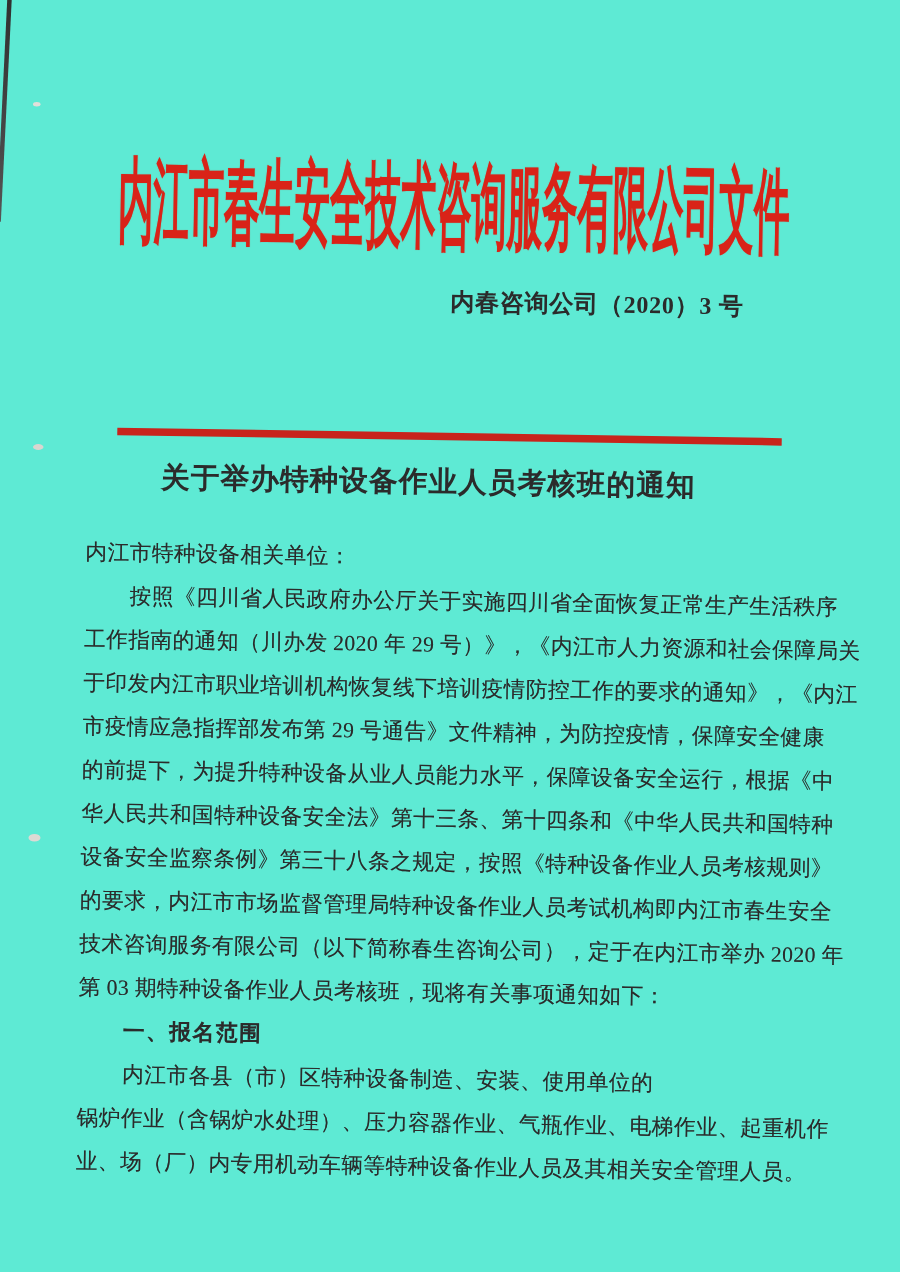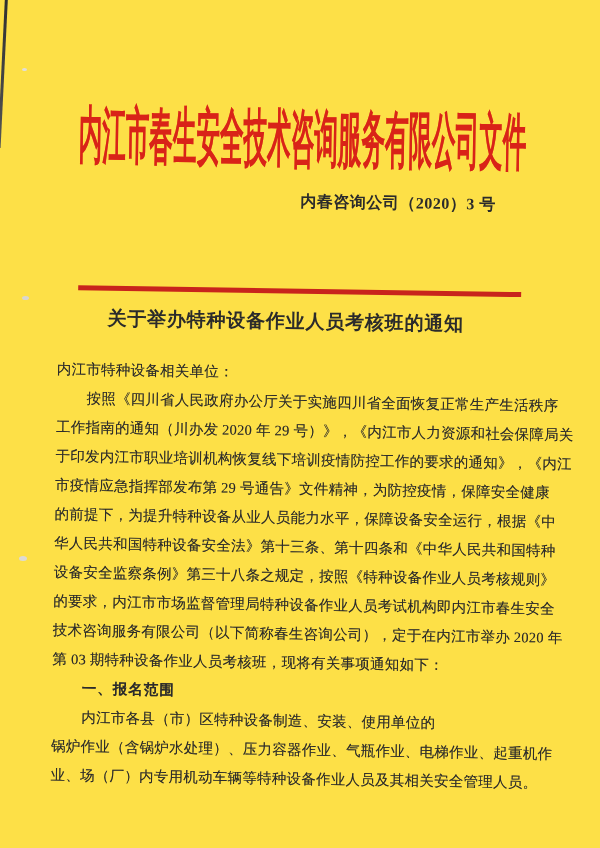--- a/index.html
+++ b/index.html
@@ -4,21 +4,21 @@
 <style>
   html, body { margin: 0; padding: 0; }
   body {
     width: 600px; height: 848px;
     background: #e9e9e9;
     font-family: "Liberation Serif", "DejaVu Serif", serif;
   }
   .page {
     position: relative;
     width: 600px; height: 848px;
-    background: #fde047;
+    background: #5eead4;
     overflow: hidden;
     color: #2b2b2b;
   }
   
   .edge-line {
     position: absolute; left: 5px; top: -4px;
     width: 2.5px; height: 152px;
     background: linear-gradient(#2f2f2f, #555);
     transform: rotate(2.8deg);
     transform-origin: 50% 0%;

